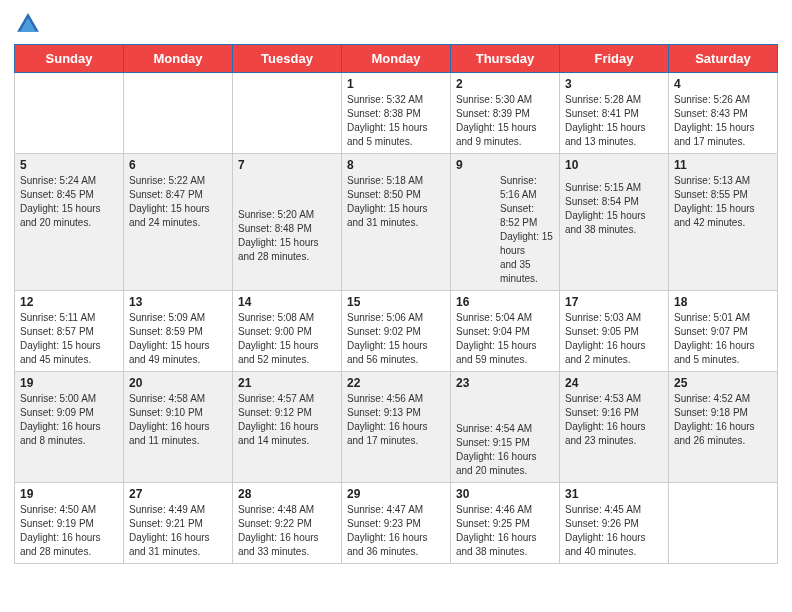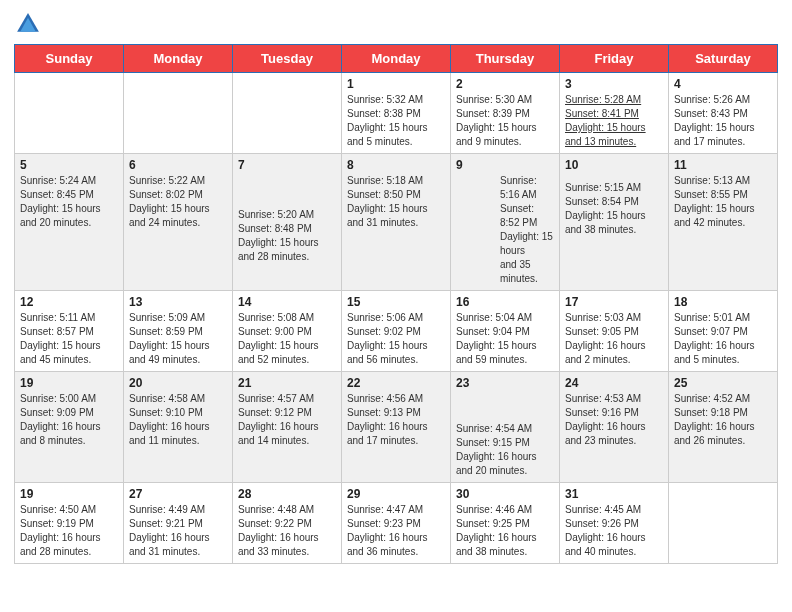--- a/index.html
+++ b/index.html
@@ -159,21 +159,21 @@
           </td>
           <td>
             <span class="day-number">2</span>
             <div class="day-info" style="white-space: pre-line;">Sunrise: 5:30 AM
 Sunset: 8:39 PM
 Daylight: 15 hours
 and 9 minutes.</div>
           </td>
           <td>
             <span class="day-number">3</span>
-            <div class="day-info" style="white-space: pre-line; text-decoration: underline;">Sunrise: 5:28 AM
+            <div class="day-info" style="white-space: pre-line;">Sunrise: 5:28 AM
 Sunset: 8:41 PM
 Daylight: 15 hours
 and 13 minutes.</div>
           </td>
           <td>
             <span class="day-number">4</span>
             <div class="day-info" style="white-space: pre-line;">Sunrise: 5:26 AM
 Sunset: 8:43 PM
 Daylight: 15 hours
 and 17 minutes.</div>
@@ -183,21 +183,21 @@
           <td>
             <span class="day-number">5</span>
             <div class="day-info" style="white-space: pre-line;">Sunrise: 5:24 AM
 Sunset: 8:45 PM
 Daylight: 15 hours
 and 20 minutes.</div>
           </td>
           <td>
             <span class="day-number">6</span>
             <div class="day-info" style="white-space: pre-line;">Sunrise: 5:22 AM
-Sunset: 8:02 PM
+Sunset: 8:47 PM
 Daylight: 15 hours
 and 24 minutes.</div>
           </td>
           <td>
             <span class="day-number">7</span>
             <div class="day-info" style="white-space: pre-line; margin-top: 36px;">Sunrise: 5:20 AM
 Sunset: 8:48 PM
 Daylight: 15 hours
 and 28 minutes.</div>
           </td>

